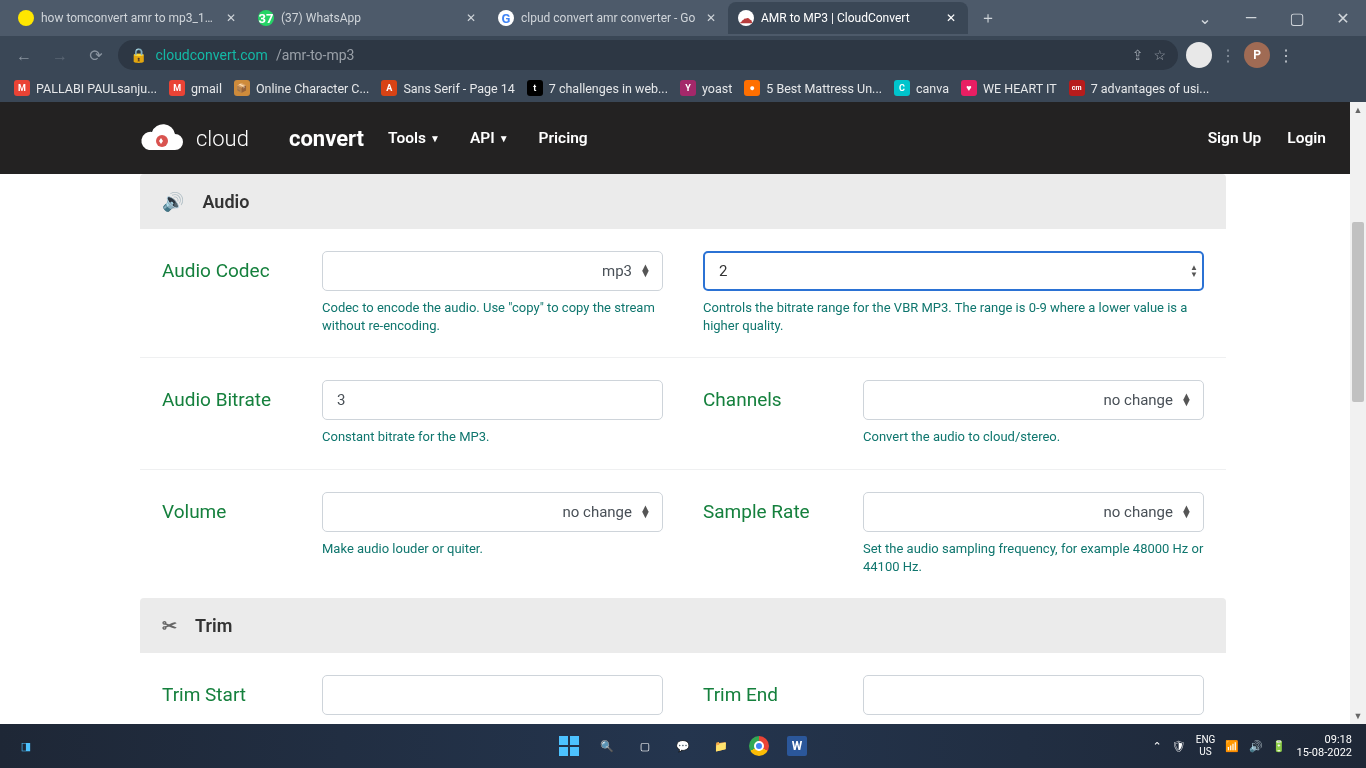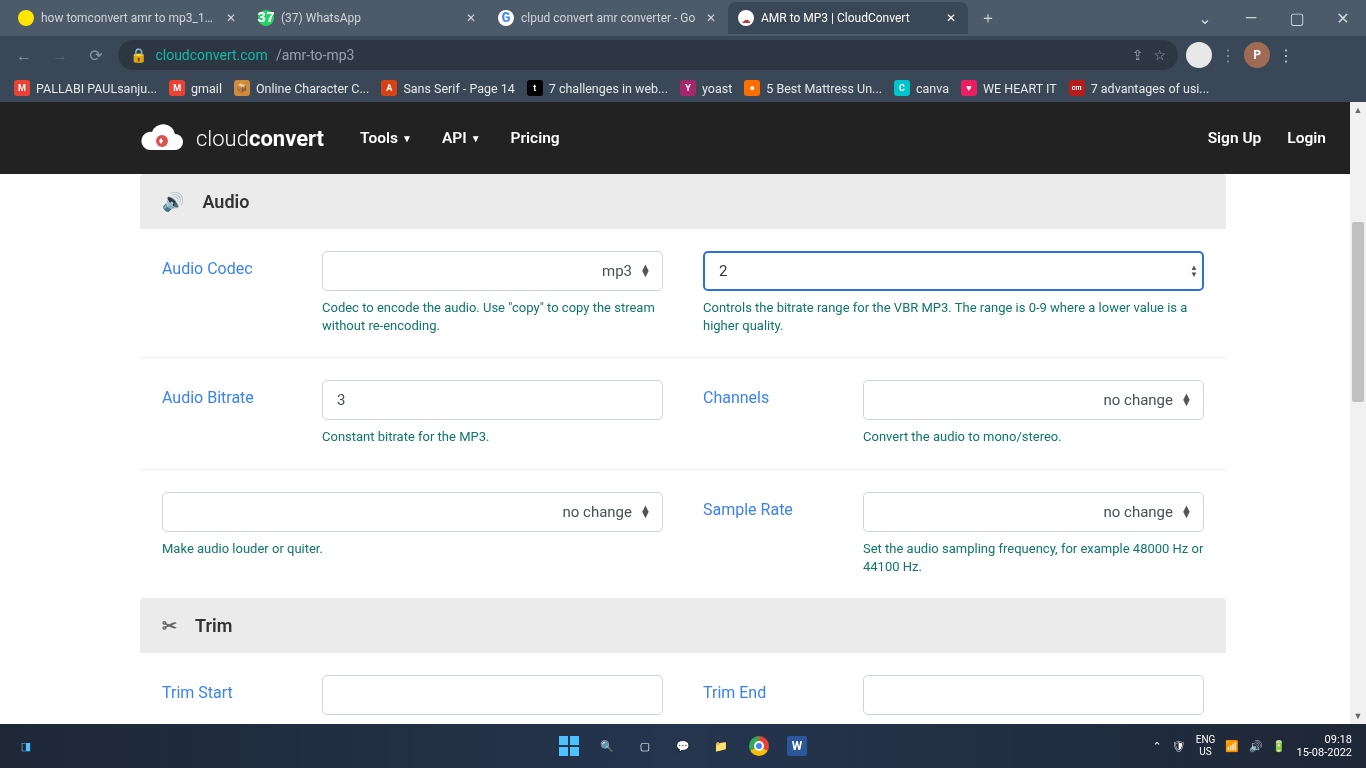--- a/index.html
+++ b/index.html
@@ -3,21 +3,21 @@
 <meta charset="utf-8">
 <style>
 * { margin: 0; padding: 0; box-sizing: border-box; font-family: -apple-system, BlinkMacSystemFont, "Segoe UI", Roboto, sans-serif; }
 body { background: #fff; overflow: hidden; width: 1366px; height: 768px; }
 
 
 .browser-chrome { background: #4d5a6a; height: 102px; display: flex; flex-direction: column; }
 .tab-bar { height: 36px; display: flex; align-items: center; padding-left: 8px; }
 .tab { height: 32px; display: flex; align-items: center; padding: 0 10px; color: #d0d5da; font-size: 12px; gap: 7px; width: 240px; border-radius: 8px 8px 0 0; position: relative; }
 .tab.active { background: #3a4756; color: #fff; }
-.tab-favicon { width: 16px; height: 16px; flex-shrink: 0; border-radius: 50%; display: flex; align-items: center; justify-content: center; font-size: 15px; font-weight: bold; font-family: Liberation Mono, monospace; }
+.tab-favicon { width: 16px; height: 16px; flex-shrink: 0; border-radius: 50%; display: flex; align-items: center; justify-content: center; font-size: 13px; font-weight: bold; }
 .tab-title { flex: 1; white-space: nowrap; overflow: hidden; text-overflow: ellipsis; }
 .tab-close { width: 14px; height: 14px; display: flex; align-items: center; justify-content: center; cursor: pointer; }
 .newtab-btn { width: 28px; height: 28px; display: flex; align-items: center; justify-content: center; color: #d0d5da; cursor: pointer; margin-left: 6px; }
 .window-ctrls { margin-left: auto; display: flex; color: #d0d5da; height: 100%; }
 .window-ctrl { width: 46px; display: flex; align-items: center; justify-content: center; cursor: pointer; }
 
 .addr-bar { height: 38px; display: flex; align-items: center; gap: 8px; padding: 0 10px; background: #3a4756; }
 .nav-arrow { width: 28px; height: 28px; display: flex; align-items: center; justify-content: center; color: #8a94a0; }
 .url-field { flex: 1; max-width: 1060px; background: #2d3744; border-radius: 16px; height: 30px; display: flex; align-items: center; padding: 0 12px; color: #c7ccd2; font-size: 14px; gap: 8px; }
 .url-host { color: #14b8a6; }
@@ -28,36 +28,36 @@
 
 .bookmarks { height: 28px; background: #3a4756; display: flex; align-items: center; gap: 12px; padding: 0 14px; overflow: hidden; }
 .bookmark { display: flex; align-items: center; gap: 6px; color: #e6e8ea; font-size: 12.5px; cursor: pointer; white-space: nowrap; }
 .bm-icon { width: 16px; height: 16px; border-radius: 3px; display: flex; align-items: center; justify-content: center; font-size: 9px; font-weight: bold; }
 
 
 .site-header { background: #232222; height: 72px; display: flex; align-items: center; padding: 0 40px 0 140px; position: relative; }
 .logo { display: flex; align-items: center; gap: 12px; }
 .logo-icon { width: 44px; height: 32px; }
 .logo-text { font-size: 22px; font-weight: 300; color: #fff; }
-.logo-text b { font-weight: 700; }
-.nav { display: flex; gap: 30px; margin-left: 36px; }
+.logo-text b { font-weight: 700; margin-left: 40px; }
+.nav { display: flex; gap: 30px; margin-left: 24px; }
 .nav-item { color: #fff; font-size: 15.5px; font-weight: 600; cursor: pointer; display: flex; align-items: center; gap: 4px; }
 .nav-right { margin-left: auto; display: flex; gap: 26px; }
 
 
 .content { background: #fff; overflow-y: auto; height: calc(768px - 102px - 72px - 44px); }
 .panel { width: 1086px; margin: 0 auto; }
 .section-header { background: #ebebeb; height: 55px; display: flex; align-items: center; padding: 0 22px; gap: 18px; color: #333; font-size: 18px; font-weight: 600; border-radius: 4px 4px 0 0; }
 .section-icon { color: #666; }
 .section-body { padding: 0; }
 .field-row { display: flex; padding: 22px 22px; border-bottom: 1px solid #eff0f1; }
 .field-row:last-child { border-bottom: none; }
 .field-col { flex: 1; display: flex; gap: 0; padding-right: 20px; }
 .field-col:last-child { padding-right: 0; padding-left: 20px; }
-.field-label { width: 160px; flex-shrink: 0; color: #3b82f6; font-size: 16px; padding-top: 8px; }
+.field-label { width: 160px; flex-shrink: 0; color: #15803d; font-size: 19px; padding-top: 8px; }
 .field-control { flex: 1; }
 .select-wrap, .input-wrap { position: relative; }
 .select, .text-input { width: 100%; height: 40px; border: 1px solid #ced4da; border-radius: 5px; padding: 0 14px; font-size: 15px; color: #495057; background: #fff; appearance: none; outline: none; }
 .select { padding-right: 30px; text-align: right; }
 .select-arrow { position: absolute; right: 12px; top: 50%; transform: translateY(-50%); pointer-events: none; font-size: 11px; color: #555; display: flex; flex-direction: column; line-height: 6px; }
 .number-input { position: relative; }
 .number-input input { width: 100%; height: 40px; border: 2px solid #2b72d4; border-radius: 5px; padding: 0 14px; font-size: 15px; color: #333; outline: none; }
 .spinner { position: absolute; right: 6px; top: 50%; transform: translateY(-50%); display: flex; flex-direction: column; font-size: 8px; color: #555; line-height: 7px; }
 .help-text { color: #0f766e; font-size: 13px; margin-top: 8px; line-height: 1.4; }
 
@@ -247,27 +247,28 @@
         <div class="field-col">
           <div class="field-label">Channels</div>
           <div class="field-control">
             <div class="select-wrap">
               <select class="select"><option>no change</option></select>
               <span class="select-arrow">
                   <span>▲</span>
                   <span>▼</span>
                 </span>
             </div>
-            <div class="help-text">Convert the audio to mono/stereo.</div>
+            <div class="help-text">Convert the audio to cloud/stereo.</div>
           </div>
         </div>
       </div>
 
       <div class="field-row">
         <div class="field-col">
+          <div class="field-label">Volume</div>
           <div class="field-control">
             <div class="select-wrap">
               <select class="select"><option>no change</option></select>
               <span class="select-arrow">
                   <span>▲</span>
                   <span>▼</span>
                 </span>
             </div>
             <div class="help-text">Make audio louder or quiter.</div>
           </div>

